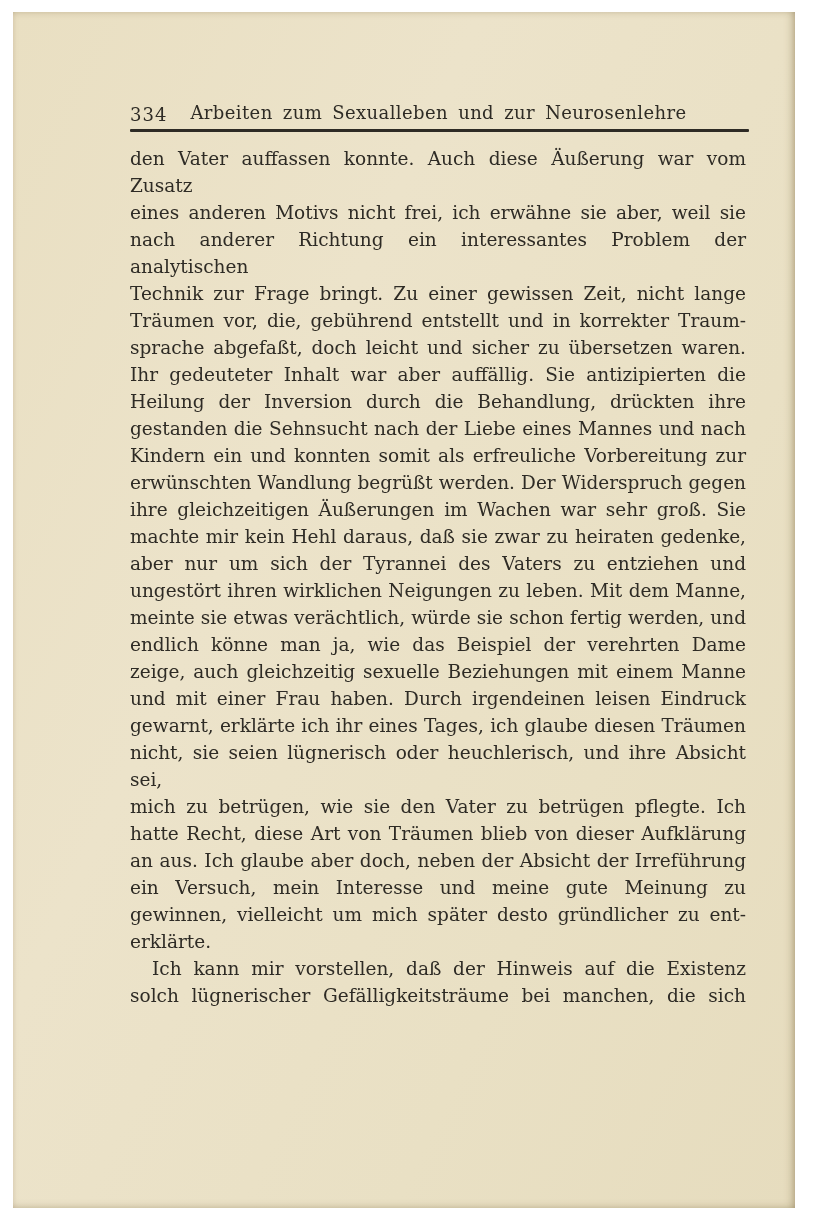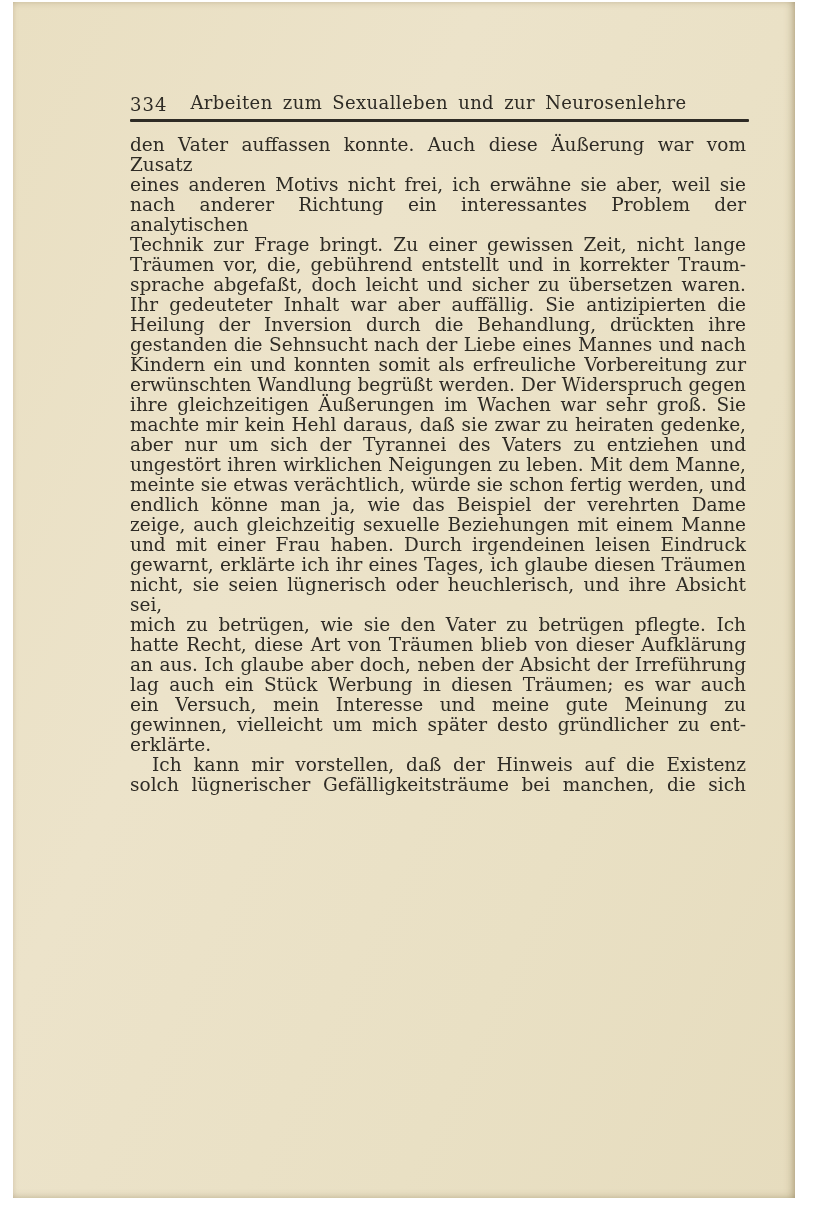--- a/index.html
+++ b/index.html
@@ -13,21 +13,21 @@
   }
   .scan-frame {
     position: relative;
     width: 813px;
     height: 1224px;
     background: #ffffff;
   }
   .page {
     position: absolute;
     left: 13px;
-    top: 2px;
+    top: 12px;
     width: 782px;
     height: 1196px;
     background: linear-gradient(115deg, #e9dfc2 0%, #ece3ca 35%, #e9e0c4 70%, #e6dcbe 100%);
     box-shadow:
       inset -7px 0 9px -5px rgba(116, 96, 56, 0.45),
       inset 0 -6px 9px -6px rgba(116, 96, 56, 0.30),
       inset 0 5px 8px -6px rgba(116, 96, 56, 0.25),
       inset 4px 0 7px -5px rgba(116, 96, 56, 0.18);
   }
   .header-row {
@@ -64,21 +64,21 @@
     background: #2e2b25;
     border-radius: 1px;
   }
   .body-text {
     position: absolute;
     left: 117px;
     top: 133px;
     width: 616px;
     color: #2e2b25;
     font-size: 18.5px;
-    line-height: 20px;
+    line-height: 27px;
   }
   .line {
     text-align: justify;
     text-align-last: justify;
     white-space: normal;
   }
   .line.para-end {
     text-align-last: left;
   }
   .line.indent {
@@ -113,21 +113,20 @@
         <div class="line">ungestört ihren wirklichen Neigungen zu leben. Mit dem Manne,</div>
         <div class="line">meinte sie etwas verächtlich, würde sie schon fertig werden, und</div>
         <div class="line">endlich könne man ja, wie das Beispiel der verehrten Dame</div>
         <div class="line">zeige, auch gleichzeitig sexuelle Beziehungen mit einem Manne</div>
         <div class="line">und mit einer Frau haben. Durch irgendeinen leisen Eindruck</div>
         <div class="line">gewarnt, erklärte ich ihr eines Tages, ich glaube diesen Träumen</div>
         <div class="line">nicht, sie seien lügnerisch oder heuchlerisch, und ihre Absicht sei,</div>
         <div class="line">mich zu betrügen, wie sie den Vater zu betrügen pflegte. Ich</div>
         <div class="line">hatte Recht, diese Art von Träumen blieb von dieser Aufklärung</div>
         <div class="line">an aus. Ich glaube aber doch, neben der Absicht der Irreführung</div>
-        <div class="line">lag auch ein Stück Werbung in diesen Träumen; es war auch</div>
         <div class="line">ein Versuch, mein Interesse und meine gute Meinung zu</div>
         <div class="line">gewinnen, vielleicht um mich später desto gründlicher zu ent-</div>
         <div class="line para-end">erklärte.</div>
         <div class="line indent">Ich kann mir vorstellen, daß der Hinweis auf die Existenz</div>
         <div class="line">solch lügnerischer Gefälligkeitsträume bei manchen, die sich</div>
       </div>
   </div>
 </div>
 
 </body></html>

